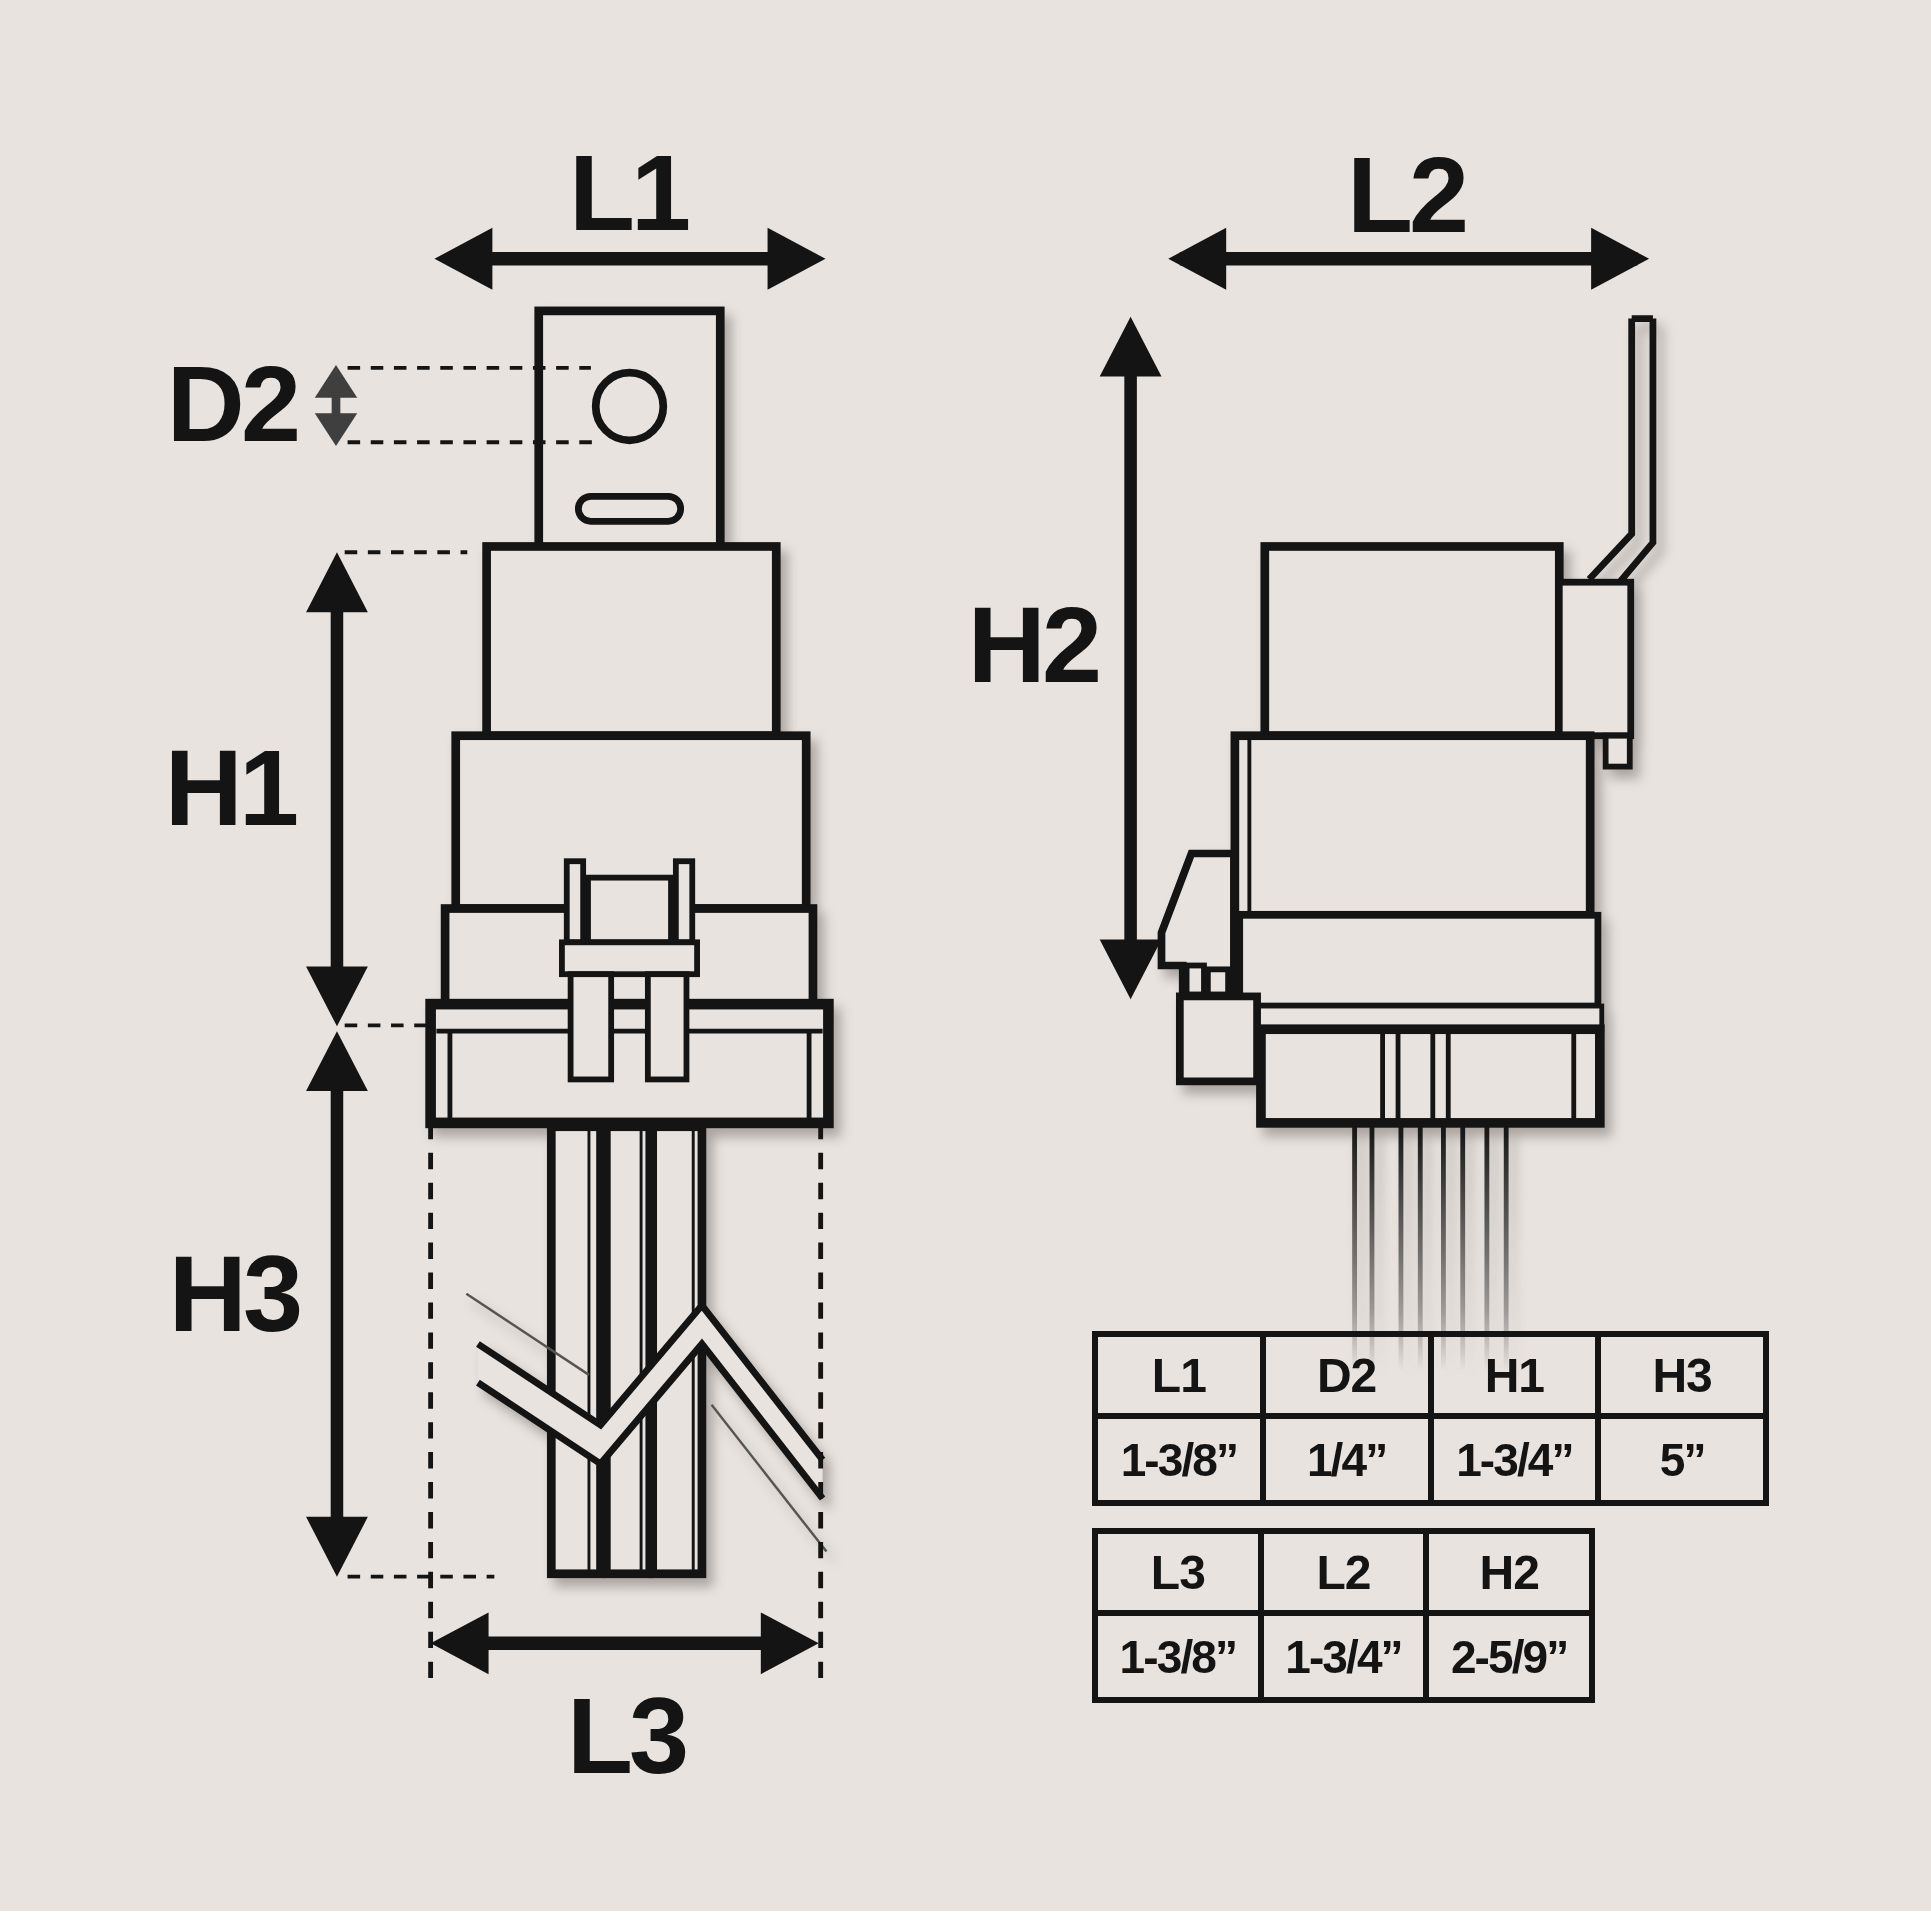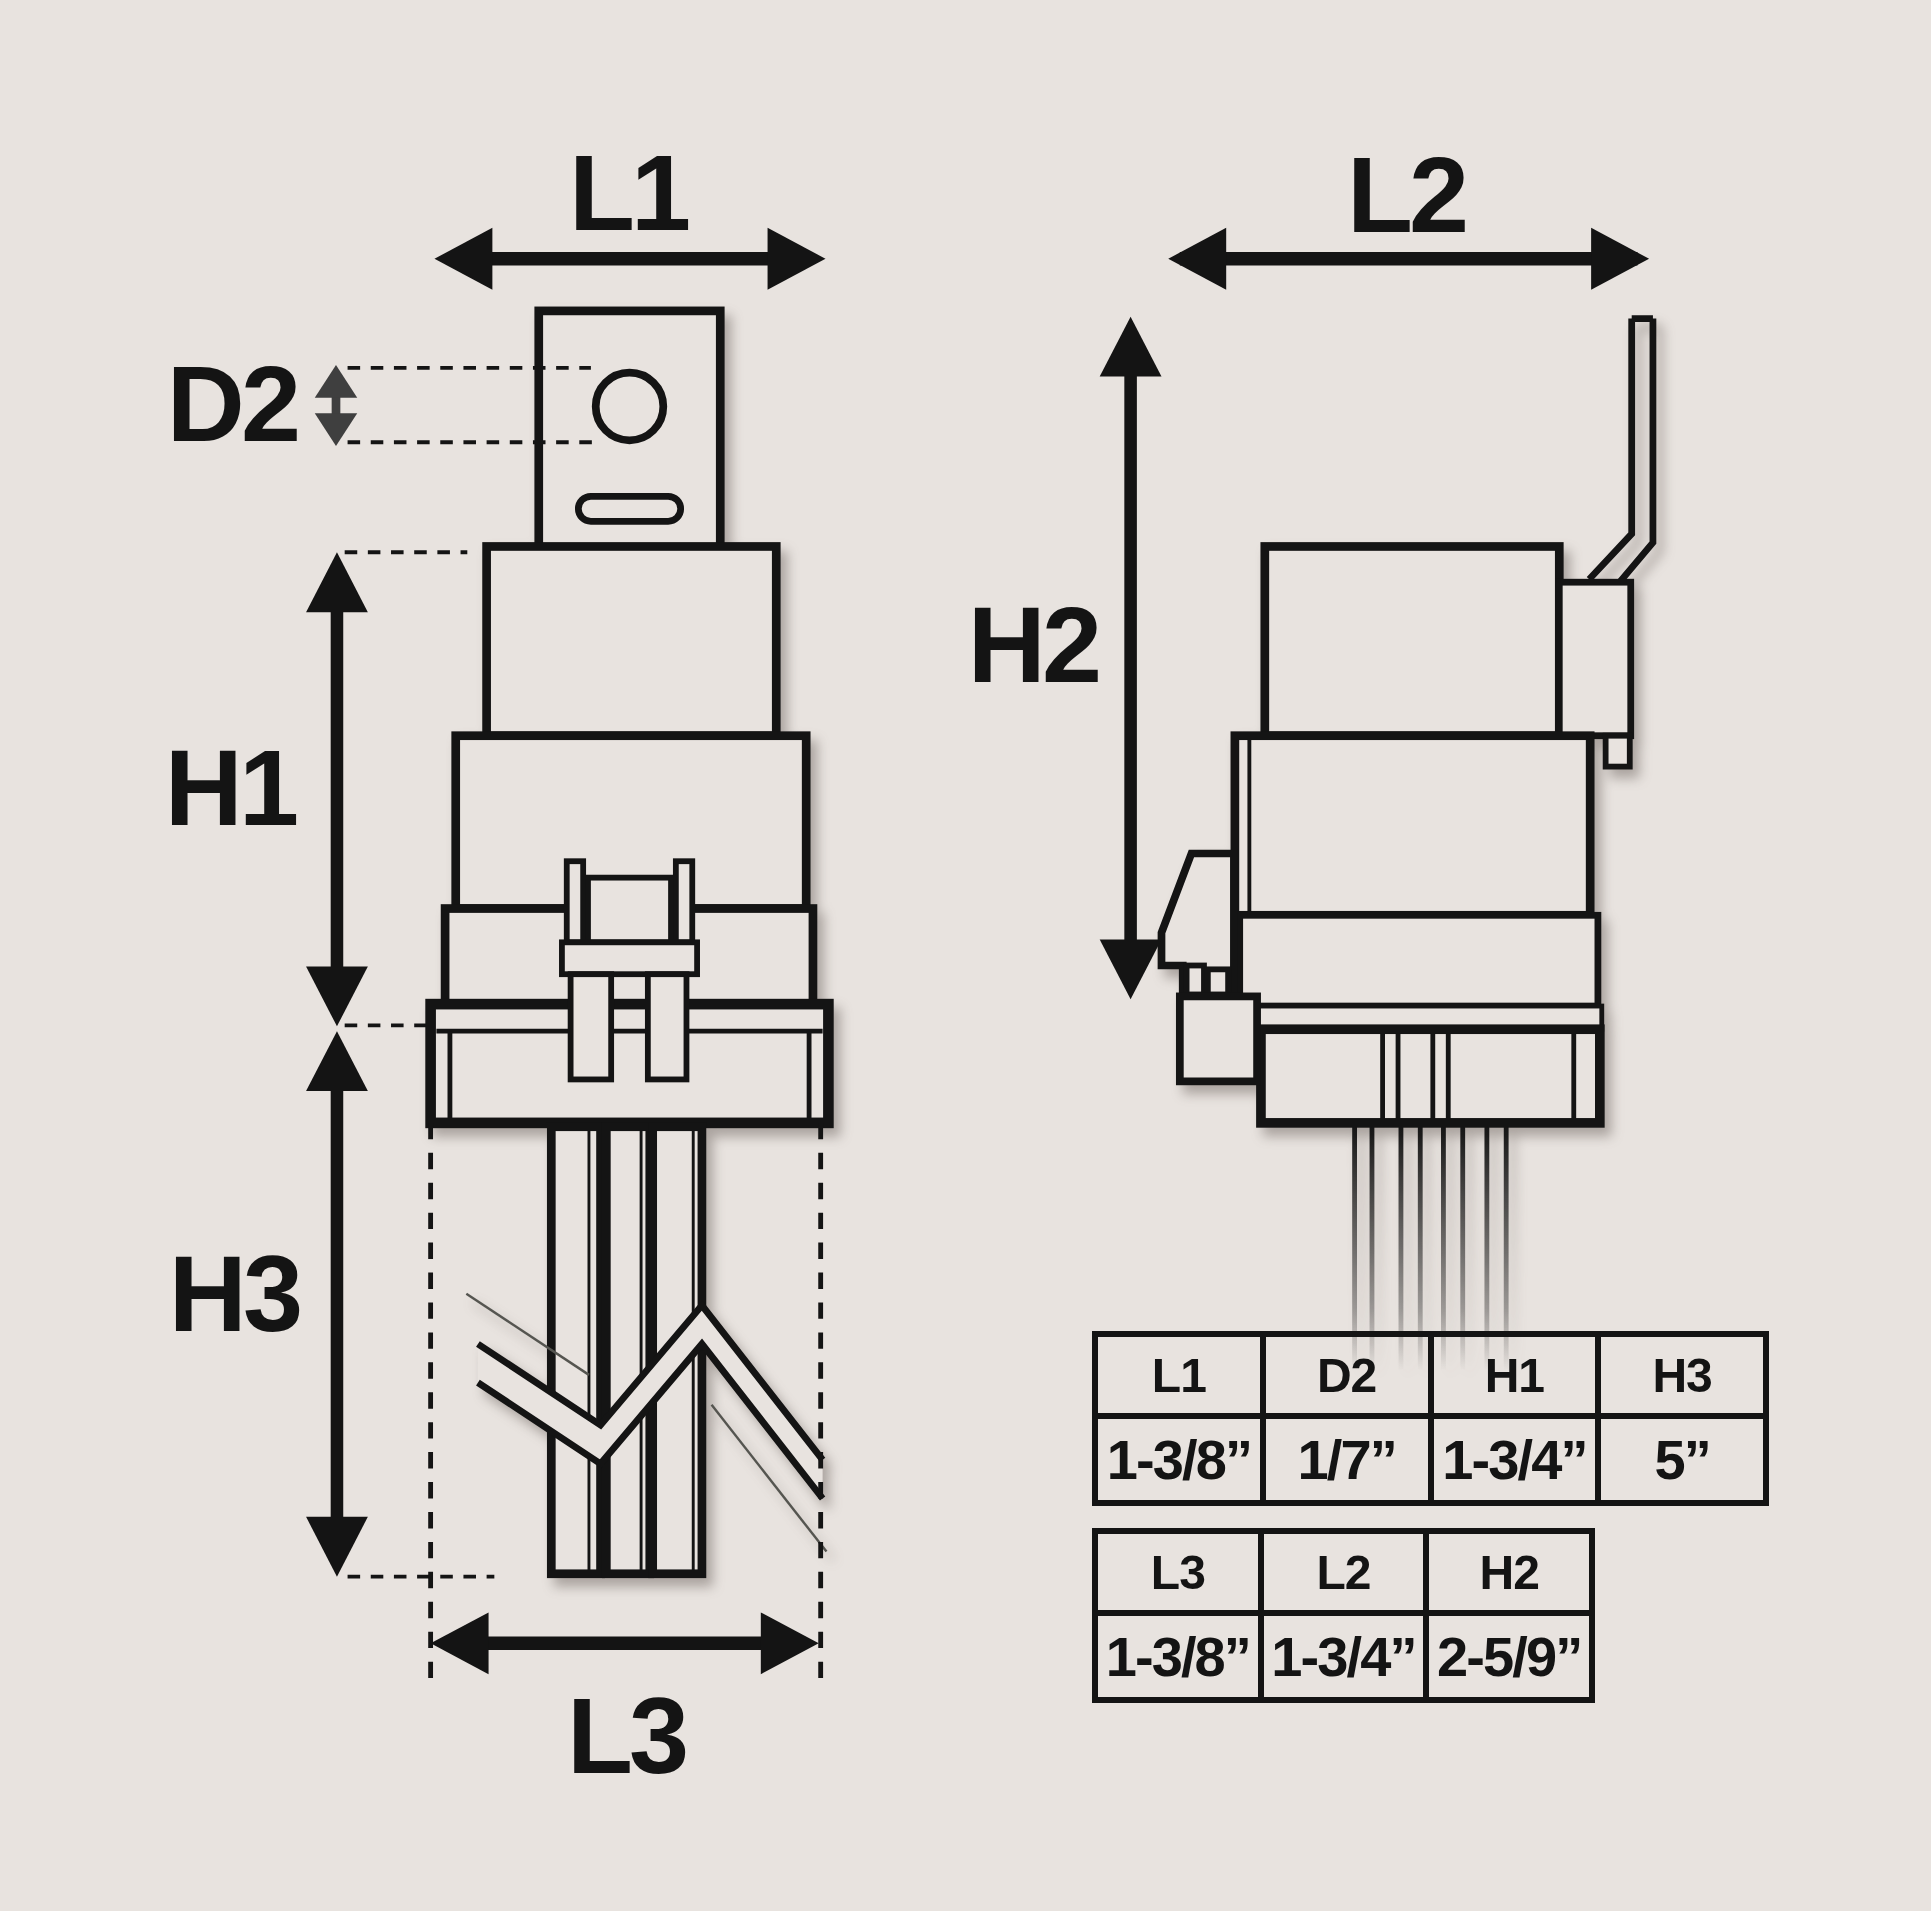--- a/index.html
+++ b/index.html
@@ -12,21 +12,21 @@
     white-space:nowrap;
   }
   .spec-table{
     position:absolute;border-collapse:collapse;table-layout:fixed;background:transparent;
   }
   .spec-table td{
     border:6.8px solid #141414;text-align:center;vertical-align:middle;
     font-weight:700;color:#141414;padding:0;overflow:hidden;white-space:nowrap;
   }
   .spec-table .hdr td{font-size:48px;height:76px;letter-spacing:-1px;}
-  .spec-table .val td{font-size:56px;height:81px;letter-spacing:-1.9px;}
+  .spec-table .val td{font-size:46px;height:81px;letter-spacing:-1.9px;}
   .figure-shadow{filter:drop-shadow(7px 9px 6px rgba(80,70,64,0.40));}
 </style>
 </head>
 <body>
 
 <div id="canvas">
 
   <svg id="diagram-svg" width="1931" height="1931" viewBox="0 0 2000 2000">
     <defs>
       <linearGradient id="wireFade" gradientUnits="userSpaceOnUse" x1="0" y1="1163" x2="0" y2="1420">
@@ -181,21 +181,21 @@
   <table class="spec-table" style="left:1092px;top:1331px;width:677px;">
     <tbody>
       <tr class="hdr">
         <td>L1</td>
         <td>D2</td>
         <td>H1</td>
         <td>H3</td>
       </tr>
       <tr class="val">
         <td>1-3/8”</td>
-        <td>1/7”</td>
+        <td>1/4”</td>
         <td>1-3/4”</td>
         <td>5”</td>
       </tr>
     </tbody>
   </table>
 
   <table class="spec-table" style="left:1092px;top:1528px;width:503px;">
     <tbody>
       <tr class="hdr">
         <td>L3</td>

